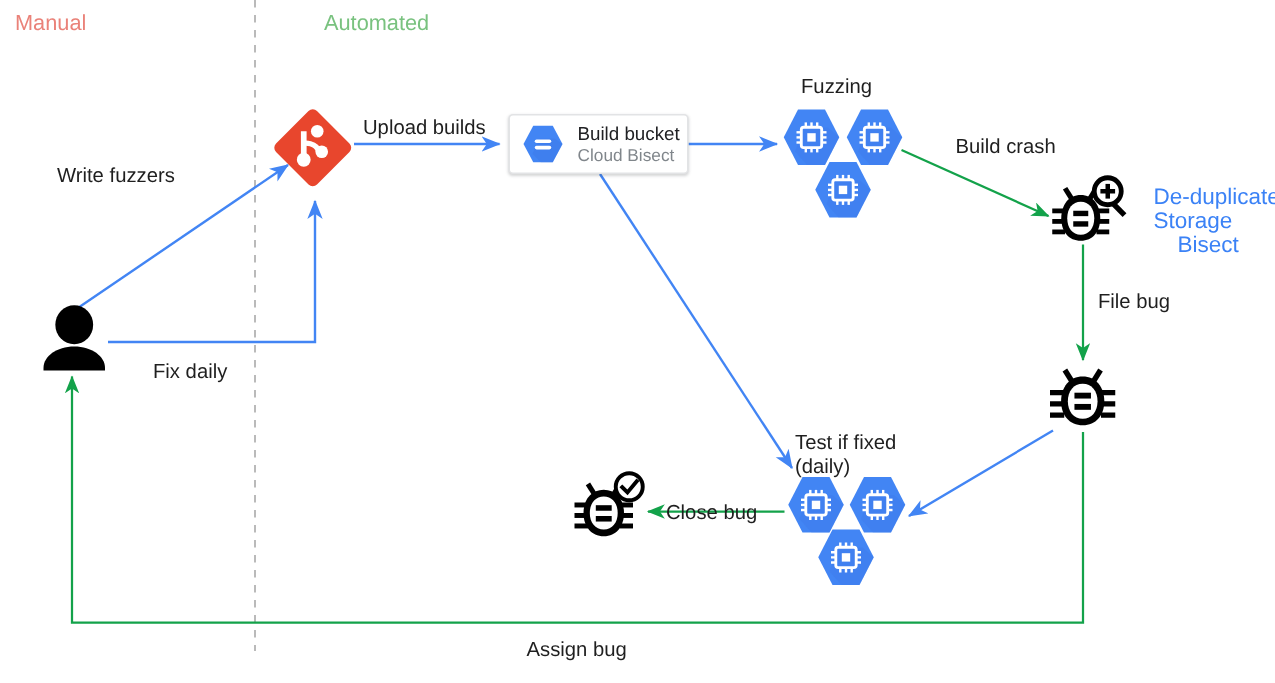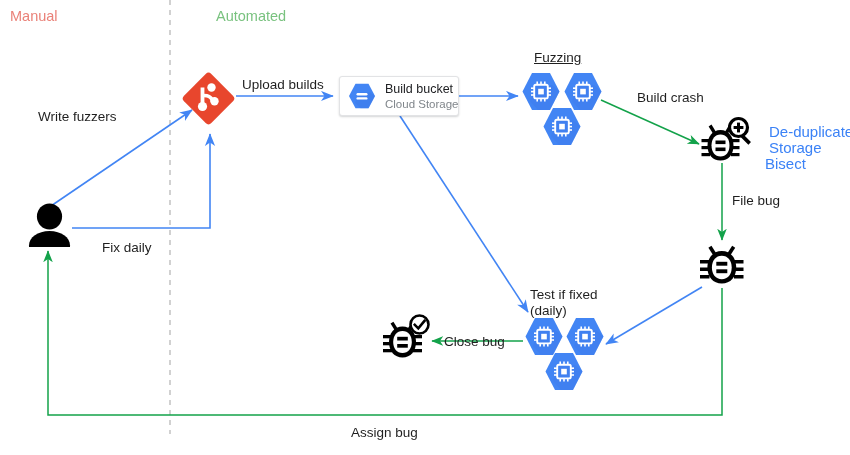--- a/index.html
+++ b/index.html
@@ -148,25 +148,25 @@
 
   <div class="card" style="left:339px; top:76px; width:120px; height:40px;">
     <svg width="28" height="26" viewBox="0 0 28 26">
       <polygon points="7.5,0.8 20.5,0.8 27,13 20.5,25.2 7.5,25.2 1,13" fill="#4285F4"></polygon>
       <polygon points="27,13 20.5,25.2 12.5,25.2 7,19.5 12,9.5 22,9.5" fill="#3b78e7" opacity="0.45"></polygon>
       <rect x="8.5" y="10" width="11" height="2.4" rx="1.2" fill="#ffffff"></rect>
       <rect x="8.5" y="14.2" width="11" height="2.4" rx="1.2" fill="#ffffff"></rect>
     </svg>
     <div class="card-texts">
       <div class="card-title">Build bucket</div>
-      <div class="card-sub">Cloud Storage</div>
+      <div class="card-sub">Cloud Bisect</div>
     </div>
   </div>
 
-  <div class="lbl" style="left:534px; top:49px;text-decoration:underline;">Fuzzing</div>
+  <div class="lbl" style="left:534px; top:49px;">Fuzzing</div>
 
   <div class="node" style="left:521px; top:72px;">
     <svg width="40" height="39" viewBox="0 0 40 39">
       <polygon points="11,1 29,1 38.5,19.5 29,38 11,38 1.5,19.5" fill="#4285F4"></polygon>
       <polygon points="38.5,19.5 29,38 17,38 9,29 15,13 31,13" fill="#3b78e7" opacity="0.35"></polygon>
       <g stroke="#ffffff" stroke-width="1.9" fill="none">
         <rect x="13.2" y="12.8" width="13.6" height="13.6" rx="1.6"></rect>
         <rect x="17.2" y="16.8" width="5.6" height="5.6" fill="#ffffff" stroke="none"></rect>
         <line x1="16.2" y1="9.6" x2="16.2" y2="12.8" stroke-width="1.6"></line>
         <line x1="20" y1="9.6" x2="20" y2="12.8" stroke-width="1.6"></line>
@@ -254,21 +254,21 @@
 
       <circle cx="39.5" cy="12.5" r="9" fill="#ffffff" stroke="#000000" stroke-width="3.2"></circle>
       <rect x="34.6" y="11" width="9.8" height="3" fill="#000000"></rect>
       <rect x="38" y="7.6" width="3" height="9.8" fill="#000000"></rect>
       <rect x="45" y="19" width="3.6" height="11" transform="rotate(-45 46.8 24.5)" fill="#000000"></rect>
     </svg>
   </div>
 
   <div class="lbl lbl-gray" style="left:769px; top:124px;">De-duplicate</div>
   <div class="lbl lbl-gray" style="left:769px; top:140px;">Storage</div>
-  <div class="lbl lbl-gray" style="left:765px; top:156px;">Bisect</div>
+  <div class="lbl lbl-gray" style="left:785px; top:156px;">Bisect</div>
 
   <div class="node" style="left:697px; top:243px;">
     <svg width="50" height="46" viewBox="0 0 50 46">
       <g fill="#000000">
         <rect x="13.5" y="3" width="3.6" height="9" transform="rotate(-32 15.3 7.5)"></rect>
         <rect x="32.5" y="3" width="3.6" height="9" transform="rotate(32 34.3 7.5)"></rect>
         <rect x="3" y="17" width="9.5" height="3.5"></rect>
         <rect x="3" y="24.5" width="9.5" height="3.5"></rect>
         <rect x="3" y="32" width="9.5" height="3.5"></rect>
         <rect x="37" y="17" width="9.5" height="3.5"></rect>

